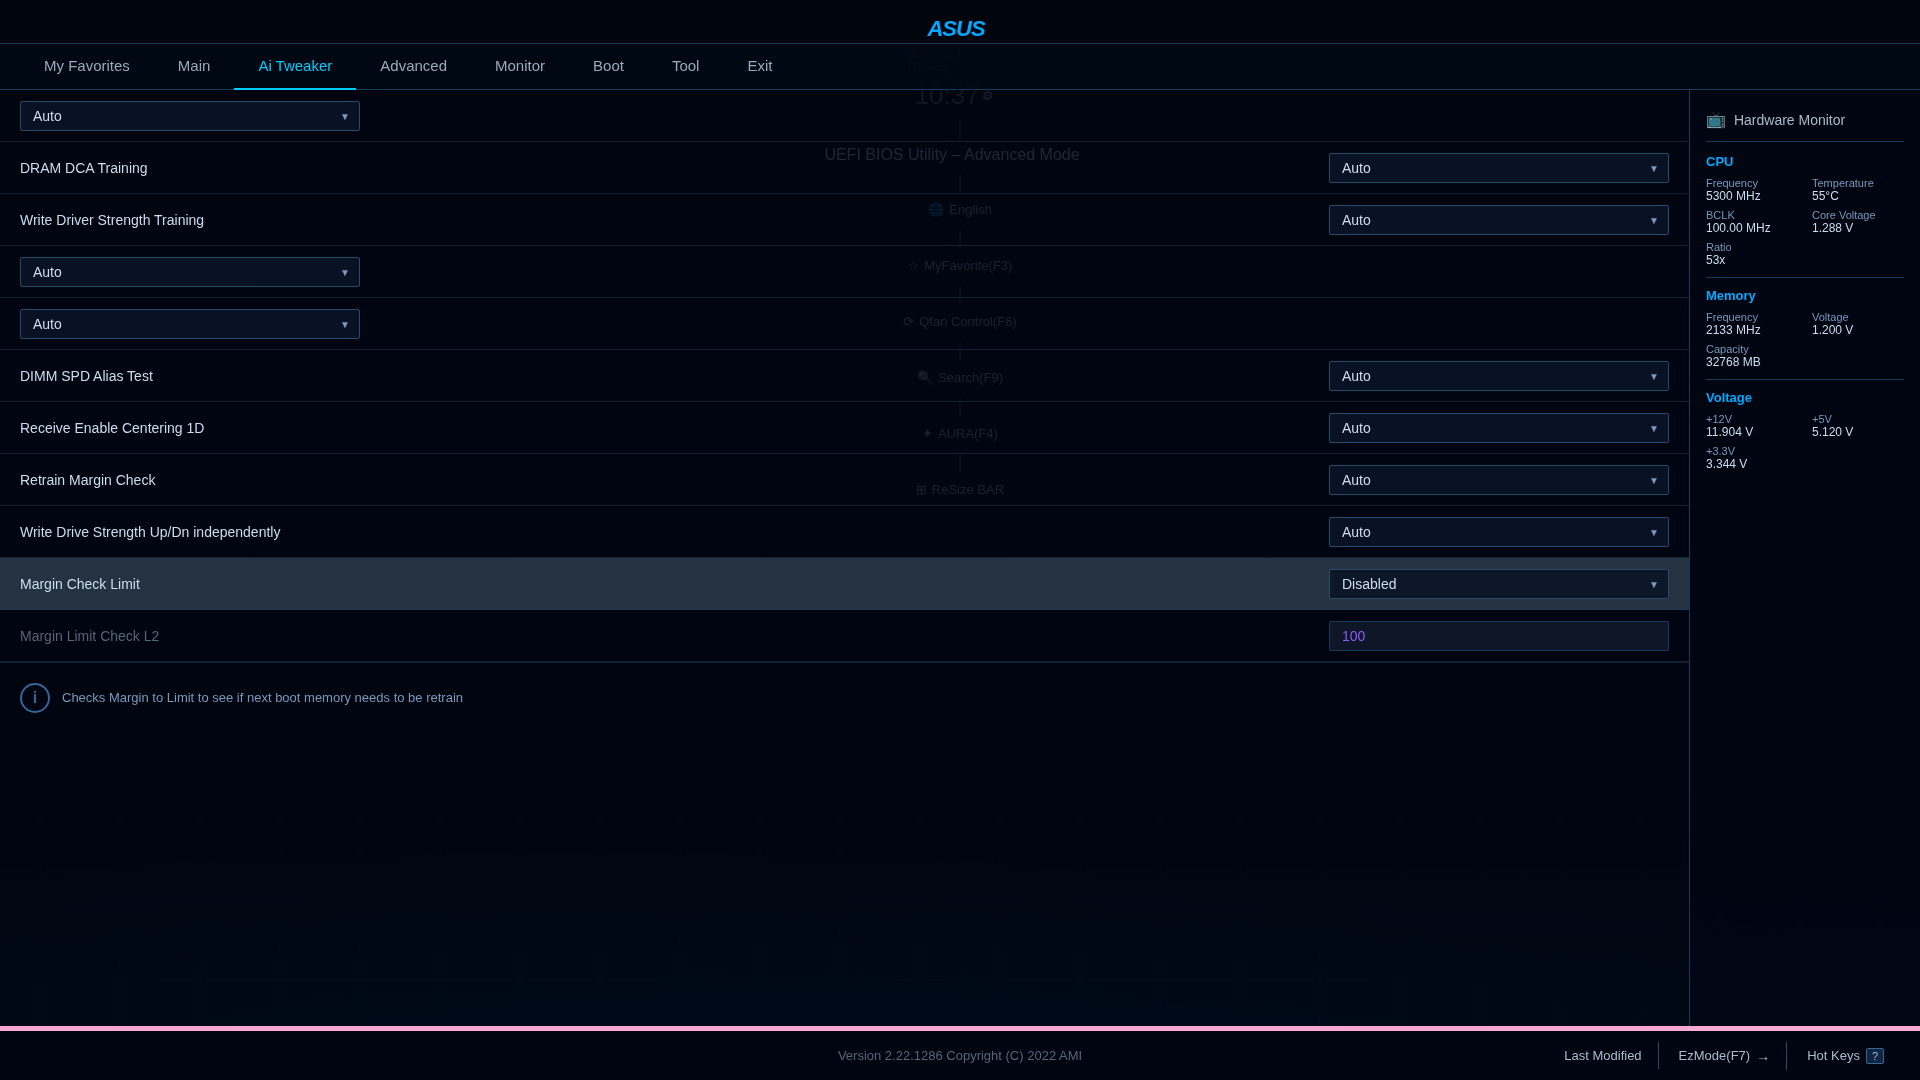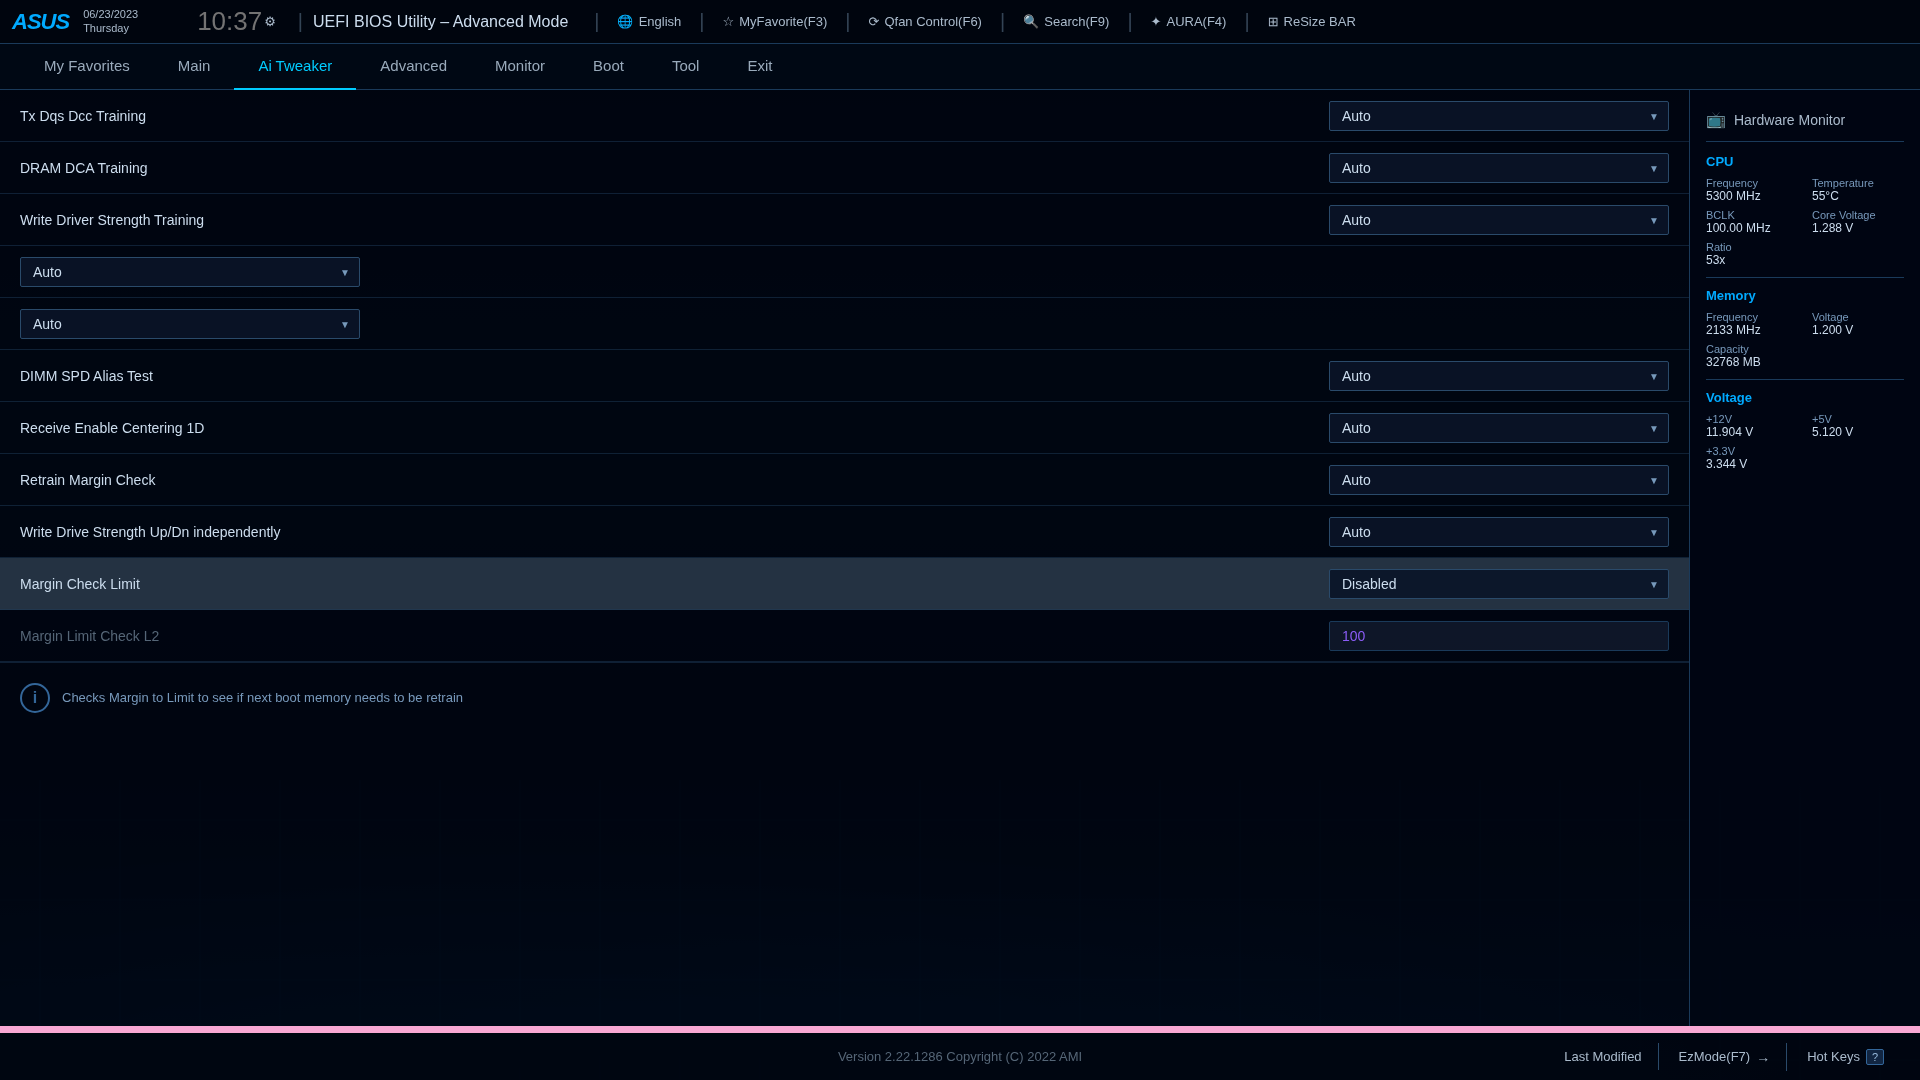--- a/index.html
+++ b/index.html
@@ -57,20 +57,21 @@
 
     
     .header-bar {
       display: flex;
       align-items: center;
       background: rgba(0,5,15,0.95);
       border-bottom: 1px solid #1a3a5a;
       height: 44px;
       padding: 16px 12px;
       gap: 6px;
+      flex-direction: column;
     }
 
     .asus-logo {
       display: flex;
       align-items: center;
       margin-right: 8px;
     }
 
     .asus-logo-text {
       color: #00aaff;
@@ -327,21 +328,21 @@
     .hw-item-value {
       color: #ccddee;
       font-size: 12px;
       font-weight: 500;
     }
 
     
     .footer-bar {
       height: 54px;
       background: rgba(0,5,15,0.97);
-      border-top: 7px solid #f9a8d4;
+      border-top: 5px solid #f9a8d4;
       display: flex;
       align-items: center;
       justify-content: space-between;
       padding: 0 20px;
       position: relative;
       z-index: 2;
     }
 
     .footer-left {
       flex: 1;
@@ -467,21 +468,20 @@
     <div class="nav-tab">
       <span>Exit</span>
     </div>
   </div>
 
   <div class="content-area">
 
     <div class="settings-panel">
 
       <div class="settings-row">
-        <span class="settings-label">Tx Dqs Dcc Training</span>
         <div class="dropdown-wrapper">
           <select class="dropdown-select">
             <option>Auto</option>
             <option>Enabled</option>
             <option>Disabled</option>
           </select>
         </div>
       </div>
 
       <div class="settings-row">

